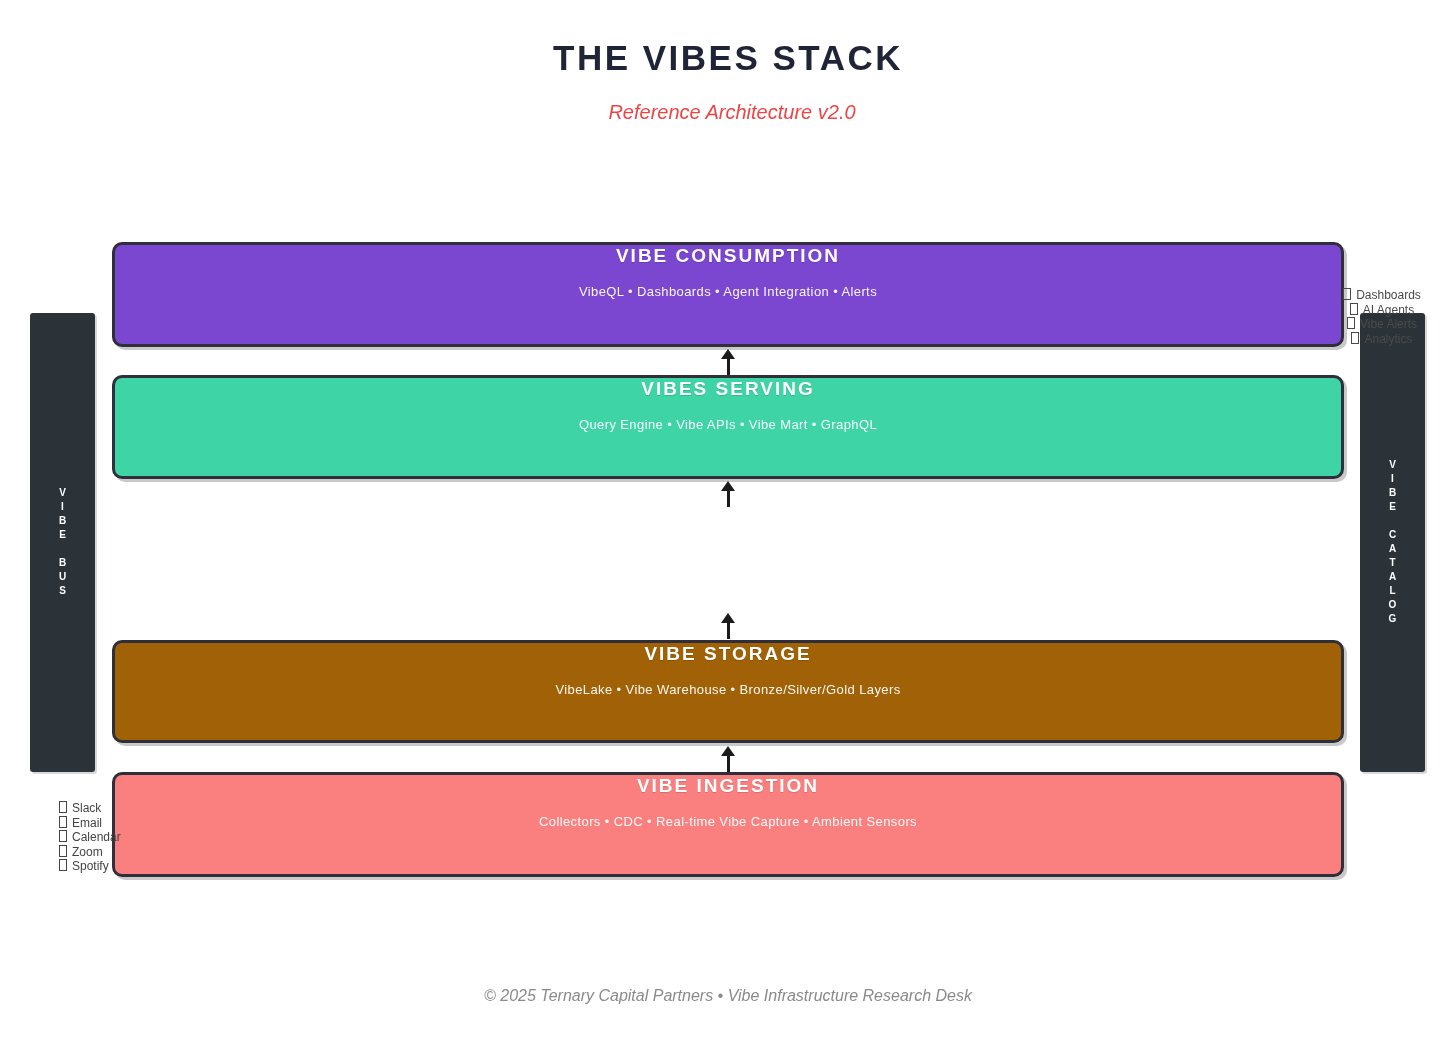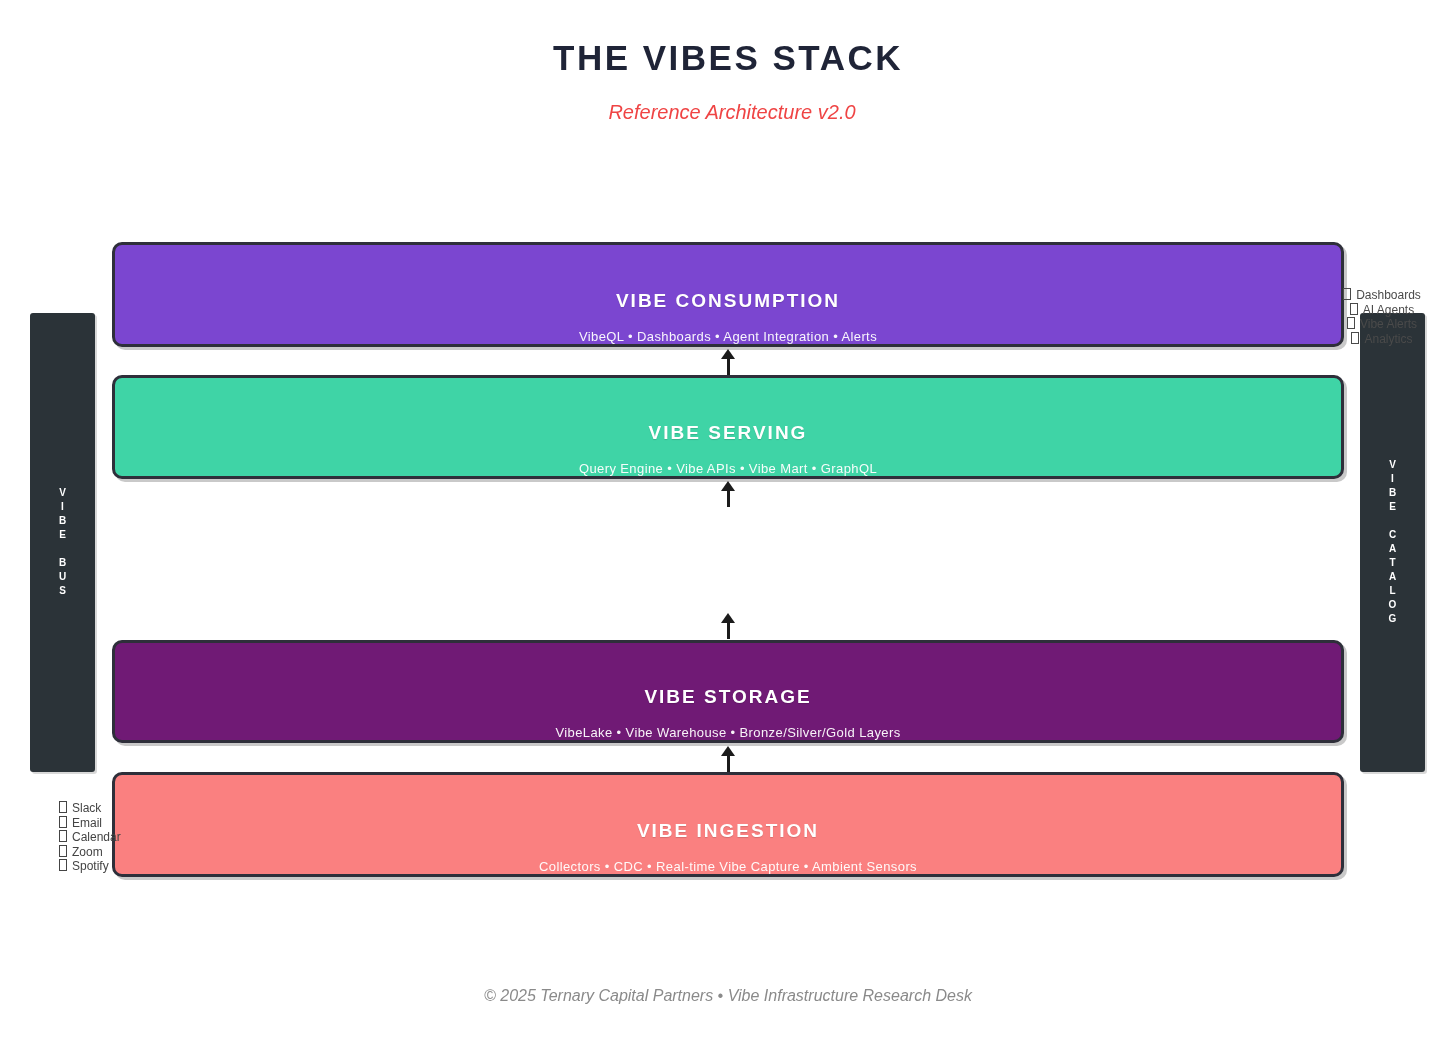--- a/index.html
+++ b/index.html
@@ -40,21 +40,21 @@
     position: absolute;
     left: 112px;
     width: 1232px;
     border: 3px solid #2e2f3a;
     border-radius: 10px;
     box-sizing: border-box;
     box-shadow: 3px 3px 0 rgba(40,40,40,0.25);
     display: flex;
     flex-direction: column;
     align-items: center;
-    justify-content: flex-end;
+    justify-content: flex-start;
     gap: 17px;
     z-index: 2;
   }
   .layer-title {
     font-size: 19px;
     font-weight: 700;
     letter-spacing: 2px;
     color: #ffffff;
     text-shadow: 0 1px 1px rgba(0,0,0,0.15);
   }
@@ -169,24 +169,24 @@
   </div>
   <div class="side-bar right-bar" style="background: rgb(43, 51, 56);">
     <span class="vtext">VIBE CATALOG</span>
   </div>
 
   <div class="layer l0" style="background: rgb(123, 70, 208);">
     <div class="layer-title">VIBE CONSUMPTION</div>
     <div class="layer-items">VibeQL • Dashboards • Agent Integration • Alerts</div>
   </div>
   <div class="layer l1" style="background: rgb(63, 212, 166);">
-    <div class="layer-title">VIBE SERVING</div>
+    <div class="layer-title">VIBES SERVING</div>
     <div class="layer-items">Query Engine • Vibe APIs • Vibe Mart • GraphQL</div>
   </div>
-  <div class="layer l3" style="background: #701a75;">
+  <div class="layer l3" style="background: #a16207;">
     <div class="layer-title">VIBE STORAGE</div>
     <div class="layer-items">VibeLake • Vibe Warehouse • Bronze/Silver/Gold Layers</div>
   </div>
   <div class="layer l4" style="background: rgb(250, 128, 128);">
     <div class="layer-title">VIBE INGESTION</div>
     <div class="layer-items">Collectors • CDC • Real-time Vibe Capture • Ambient Sensors</div>
   </div>
 
   <div class="arrow a0">
       <span class="head"></span>

